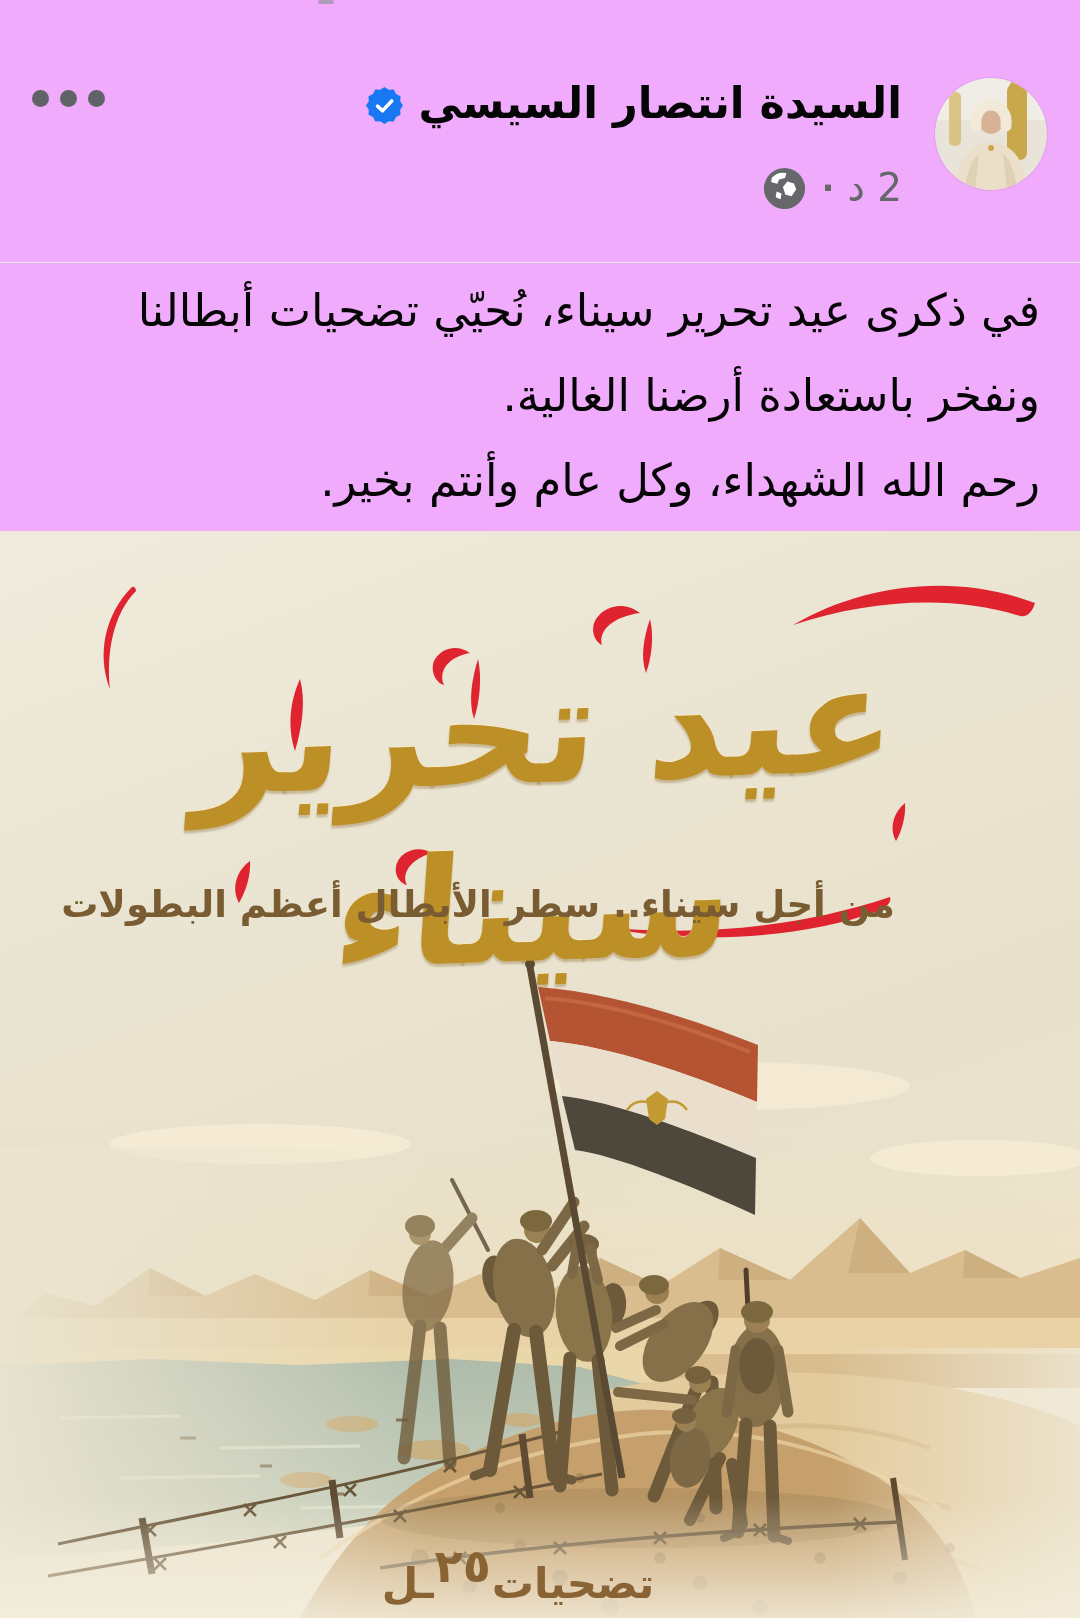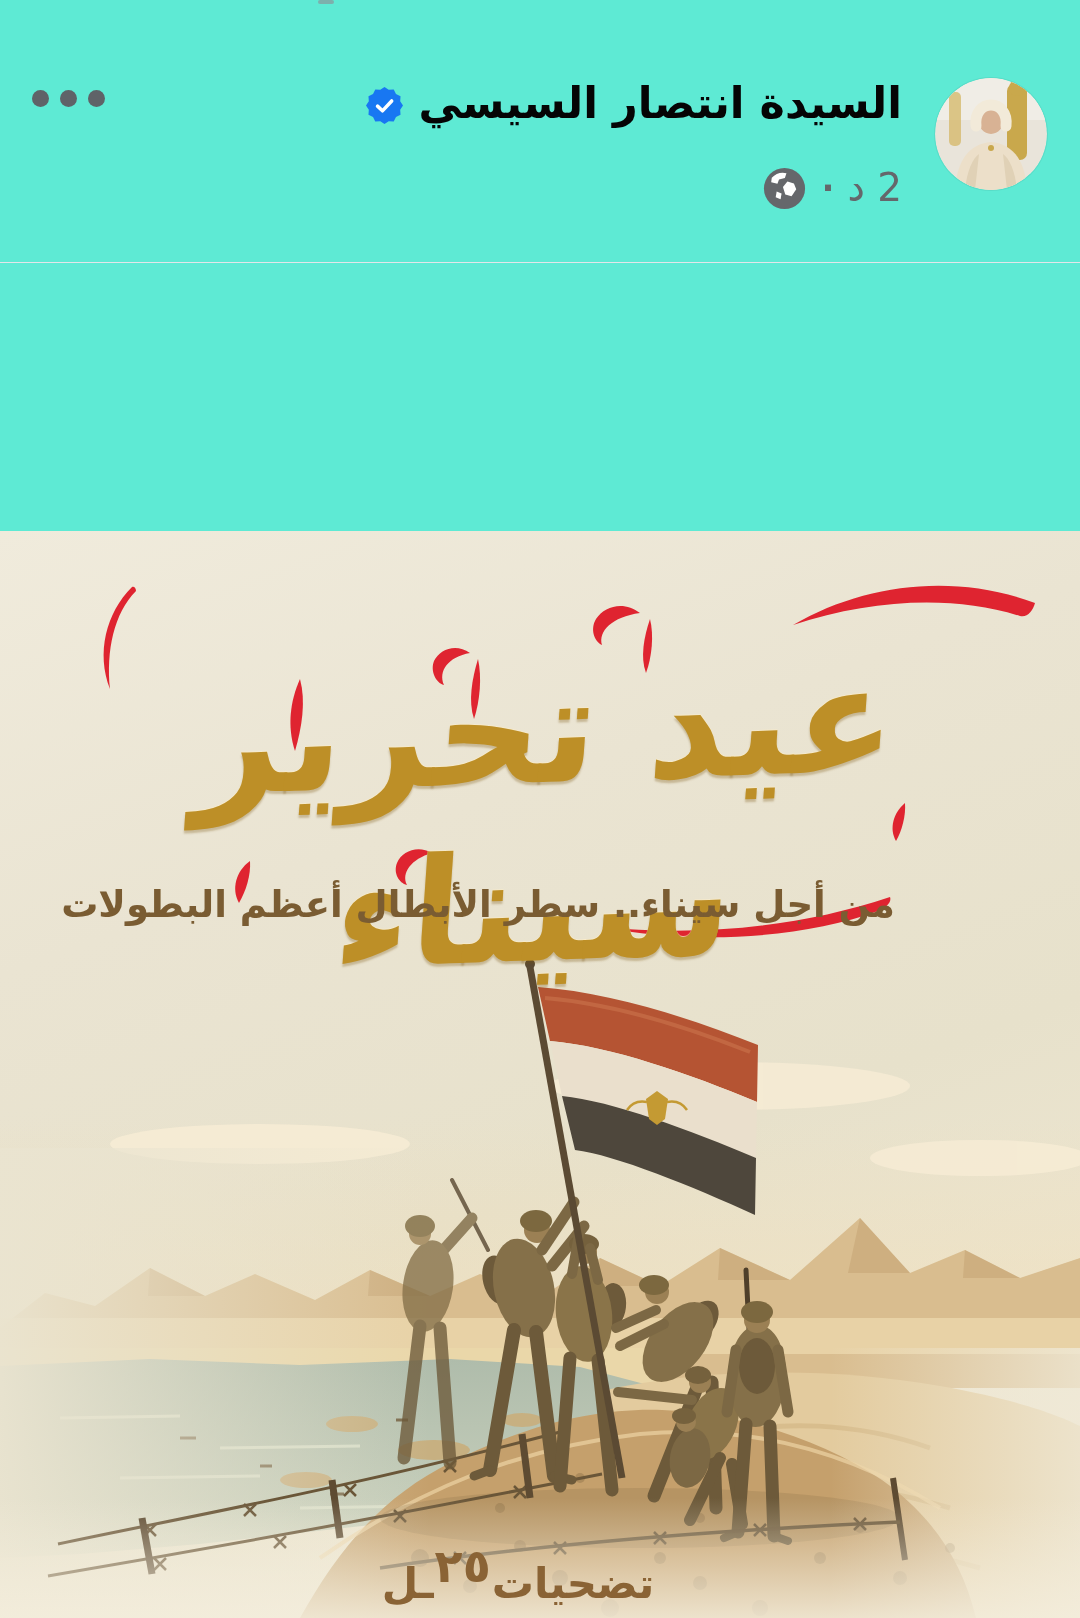--- a/index.html
+++ b/index.html
@@ -1,17 +1,17 @@
 <!DOCTYPE html>
 <html lang="ar" dir="rtl"><head>
 <meta charset="utf-8">
 <style>
   html,body{margin:0;padding:0;width:1080px;height:1618px;overflow:hidden;
     background:#ffffff;font-family:"DejaVu Sans",sans-serif;}
-  .post{position:relative;width:1080px;height:1618px;background:#5eead4;direction:rtl;}
+  .post{position:relative;width:1080px;height:1618px;background:#f0abfc;direction:rtl;}
 
   
   .top-artifact{position:absolute;top:0;left:318px;width:16px;height:4px;background:#8d9196;opacity:.65;border-radius:2px;}
 
   
   .menu-dots{position:absolute;top:84px;left:26px;display:flex;gap:11px;background:none;border:none;padding:6px;cursor:pointer;}
   .menu-dots .dot{width:17px;height:17px;border-radius:50%;background:#5f6368;}
   .avatar{position:absolute;top:78px;right:33px;width:112px;height:112px;border-radius:50%;
     overflow:hidden;box-shadow:0 0 0 1px rgba(0,0,0,.06);cursor:pointer;}
   .author-row{position:absolute;top:82px;right:178px;display:flex;align-items:center;gap:15px;}
@@ -93,20 +93,25 @@
     <svg class="globe" viewBox="0 0 24 24">
       <circle cx="12" cy="12" r="10.5" fill="#65676b"></circle>
       <path d="M5.5,6.5 C7.5,4.2 10.5,3.4 13,4.2 L12.2,6.6 L9.2,7.4 L8.4,9.6 L5.2,8.8 Z" fill="#ffffff"></path>
       <path d="M13.5,8.4 L16.8,9.4 L18,12.4 L15.6,16 L12.4,15 L11.2,11.2 Z" fill="#ffffff"></path>
       <path d="M8,13.5 L10.5,14.5 L10,17.5 L7.5,16.5 Z" fill="#ffffff"></path>
     </svg>
   </div>
 
   <div class="header-divider"></div>
 
+  <div class="post-text">
+    <div>في ذكرى عيد تحرير سيناء، نُحيّي تضحيات أبطالنا</div>
+    <div>ونفخر باستعادة أرضنا الغالية.</div>
+    <div>رحم الله الشهداء، وكل عام وأنتم بخير.</div>
+  </div>
 
   <figure class="post-image">
 
     <div class="calli-wrap">
       <svg class="red-marks" width="1080" height="420" viewBox="0 0 1080 420">
         <g fill="#df2430">
           <path d="M1035,42 C955,12 865,22 793,64 C872,38 953,34 1020,55 C1027,57 1033,50 1035,42 Z"></path>
           <path d="M640,52 C625,40 605,44 596,58 C590,68 594,80 602,84 C598,70 612,56 640,52 Z"></path>
           <path d="M650,58 C644,76 640,96 646,112 C652,96 654,74 650,58 Z"></path>
           <path d="M470,92 C456,82 440,88 434,100 C430,110 436,122 444,124 C438,110 448,96 470,92 Z"></path>

